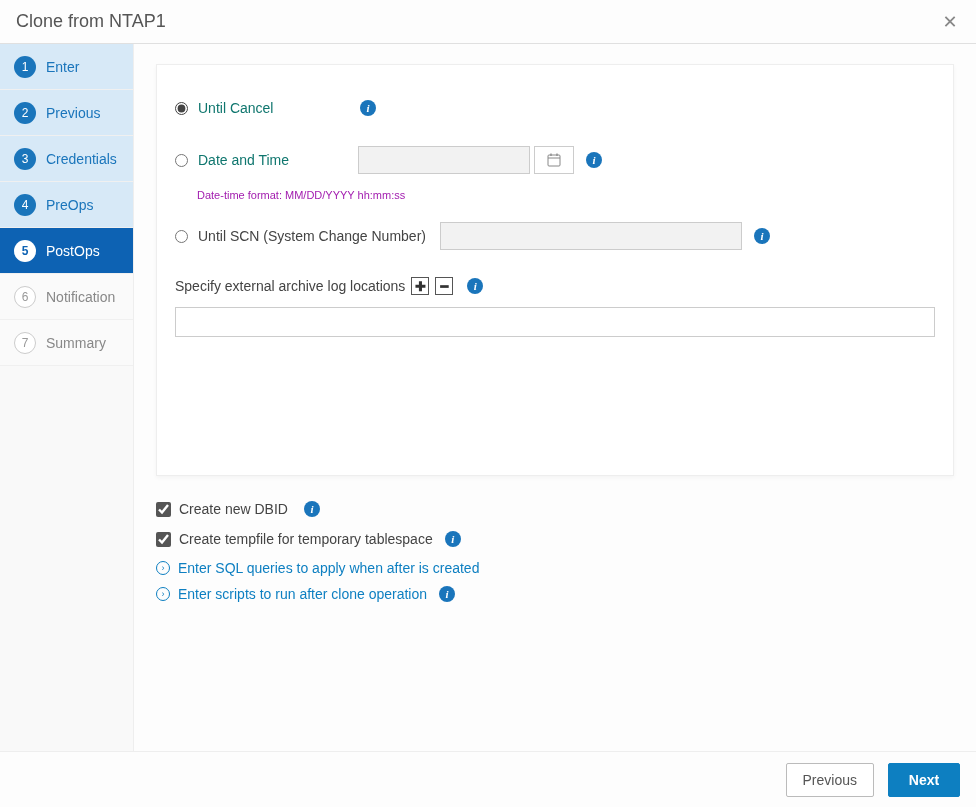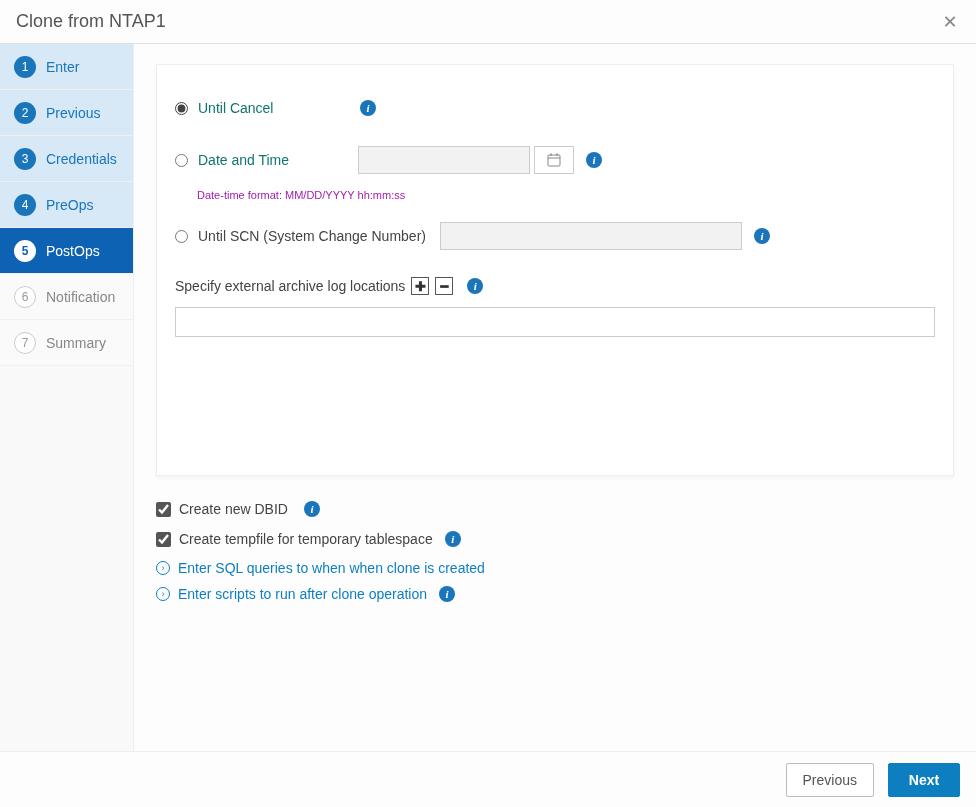--- a/index.html
+++ b/index.html
@@ -137,21 +137,21 @@
       </label>
 
       <label class="chk-row">
         <input type="checkbox" checked="" style="">
         <span class="lbl">Create tempfile for temporary tablespace</span>
         <span class="info" style="margin-left:12px">i</span>
       </label>
 
       <div class="link-row">
         <span class="chev">›</span>
-        <span>Enter SQL queries to when when clone is created</span>
+        <span>Enter SQL queries to apply when after is created</span>
       </div>
 
       <div class="link-row">
         <span class="chev">›</span>
         <span>Enter scripts to run after clone operation</span>
         <span class="info" style="margin-left:12px">i</span>
       </div>
 
     </div>
   </div>

